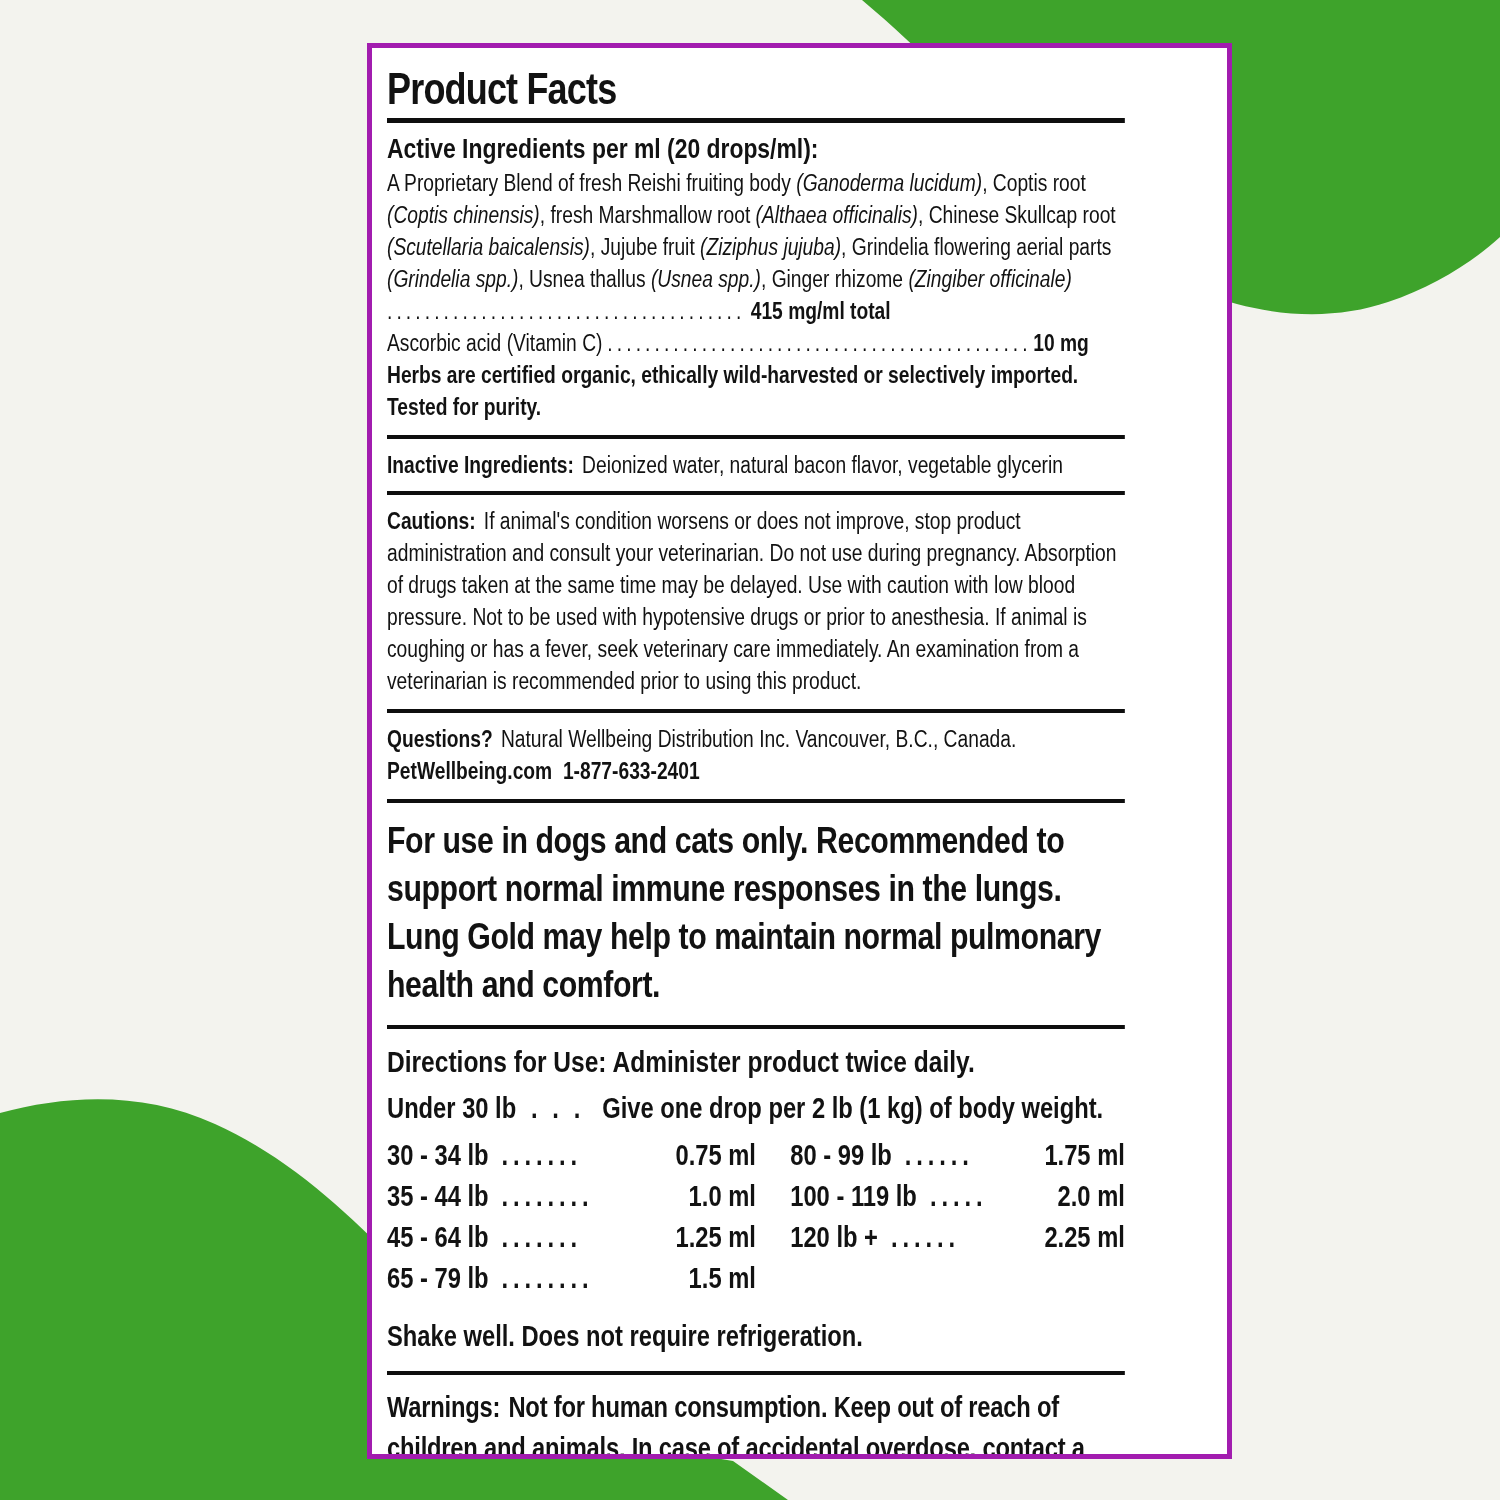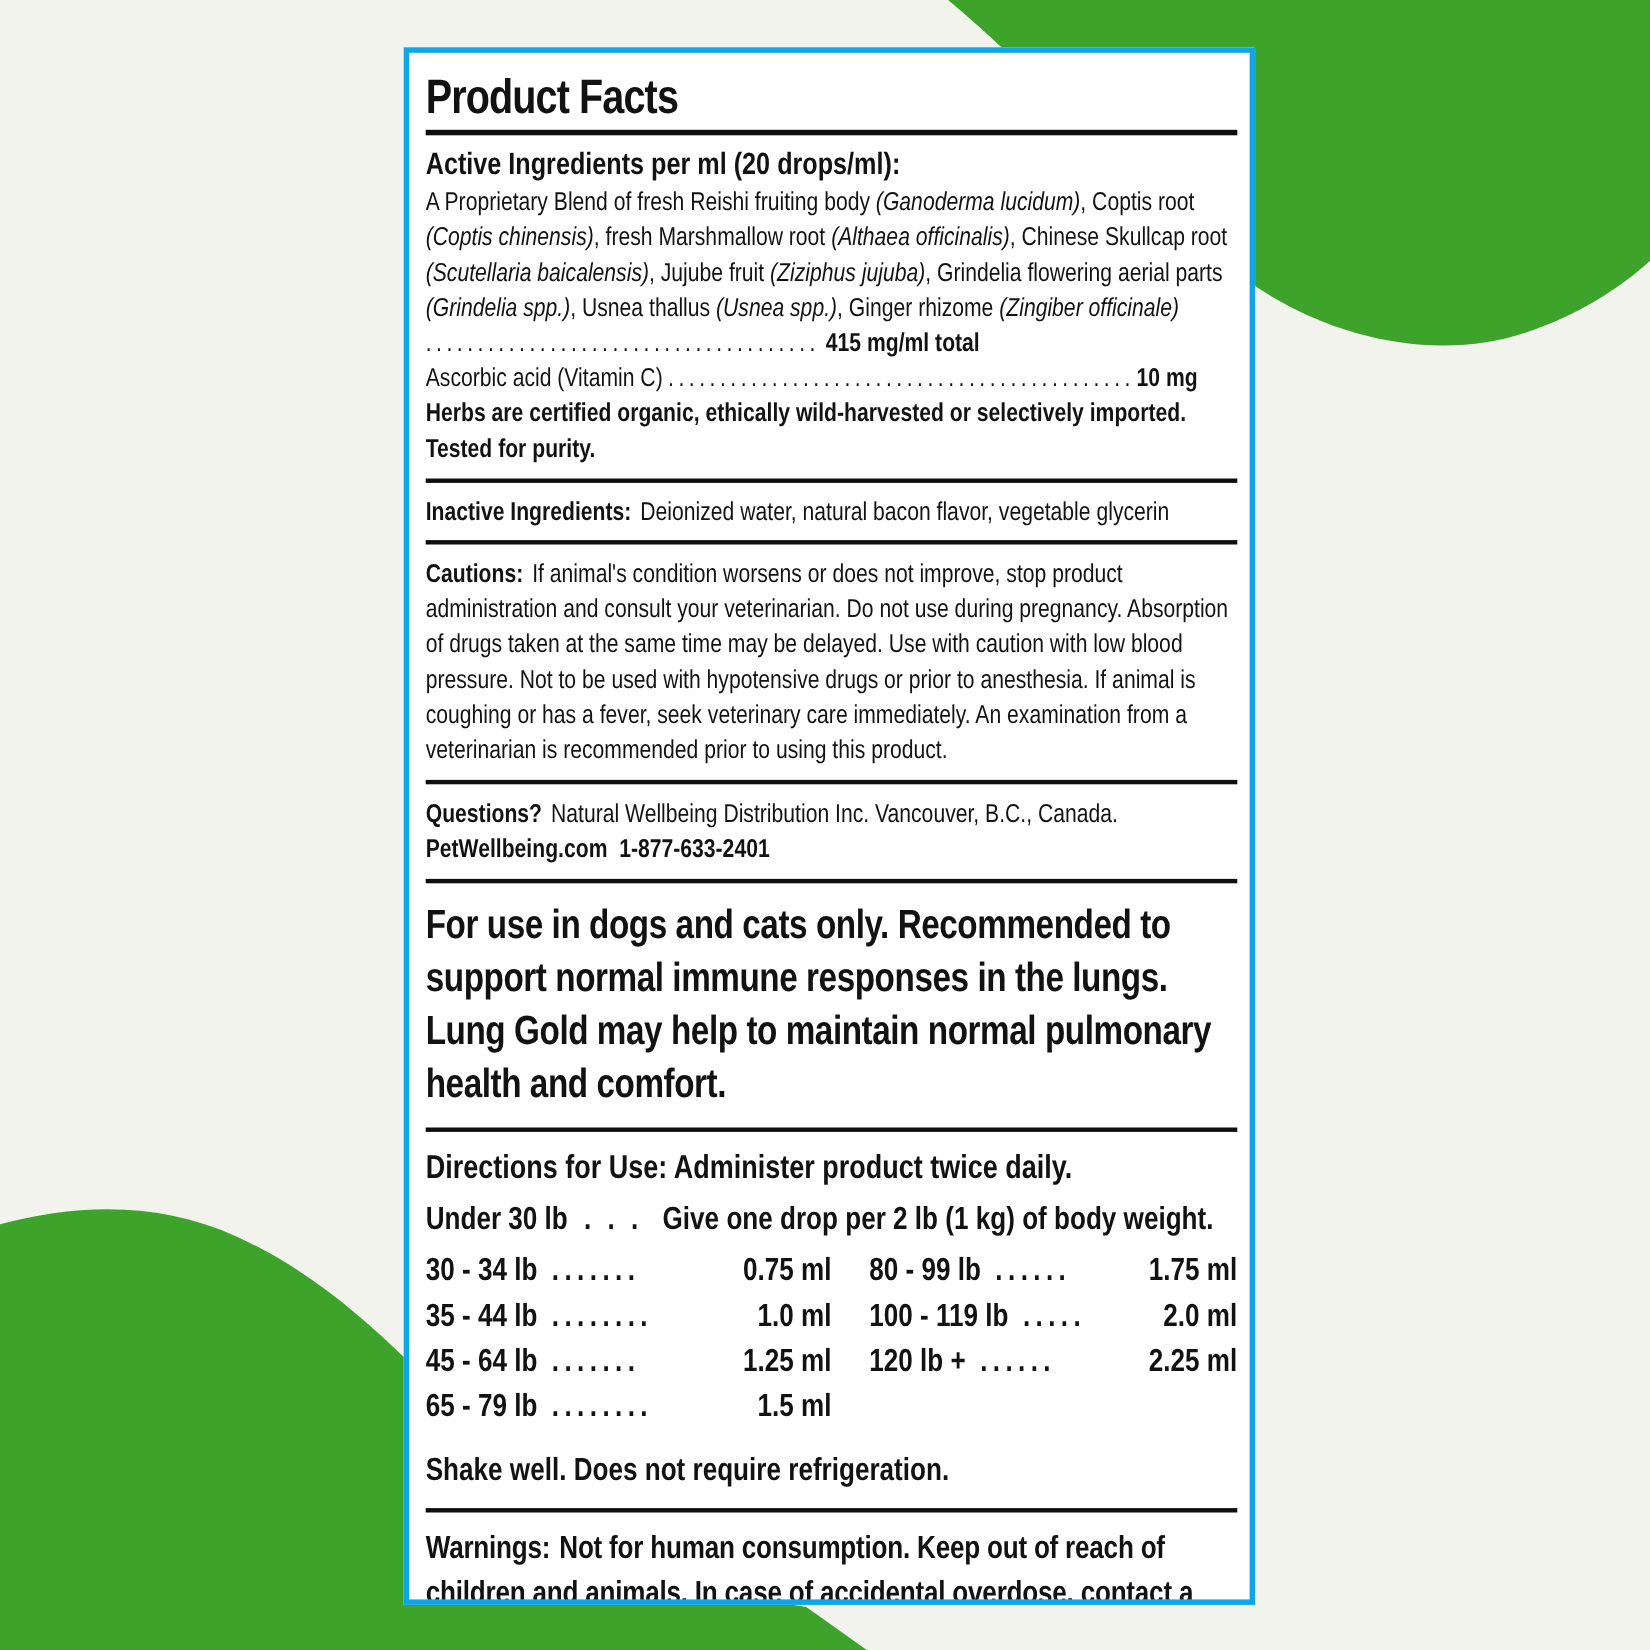--- a/index.html
+++ b/index.html
@@ -4,22 +4,22 @@
 <style>
   * { margin:0; padding:0; box-sizing:border-box; }
   html,body { background:#e8e8e4; }
   .canvas {
     position:relative; width:1500px; height:1500px;
     background:#f3f3ee; overflow:hidden;
     font-family:"Liberation Sans", sans-serif; color:#121212;
   }
   .blobs { position:absolute; left:0; top:0; width:1500px; height:1500px; }
   .panel {
-    position:absolute; left:367px; top:43px; width:774px; height:1416px;
-    background:#ffffff; border:5px solid #0ea5e9; overflow:hidden;
+    position:absolute; left:367px; top:43px; width:865px; height:1416px;
+    background:#ffffff; border:5px solid #a21caf; overflow:hidden;
   }
   .content {
     position:absolute; left:15px; top:10px; width:902px;
     transform:scaleX(0.818); transform-origin:0 0;
   }
   .title { font-size:44px; line-height:50px; font-weight:700; letter-spacing:-1px; margin:6px 0 4px 0; }
   .rule  { height:5px; background:#0e0e0e; }
   .rule4 { height:4px; background:#0e0e0e; }
   .sec-head { font-size:28px; line-height:36px; font-weight:700; margin-top:8px; }
   .body  { font-size:23.5px; line-height:32px; }

